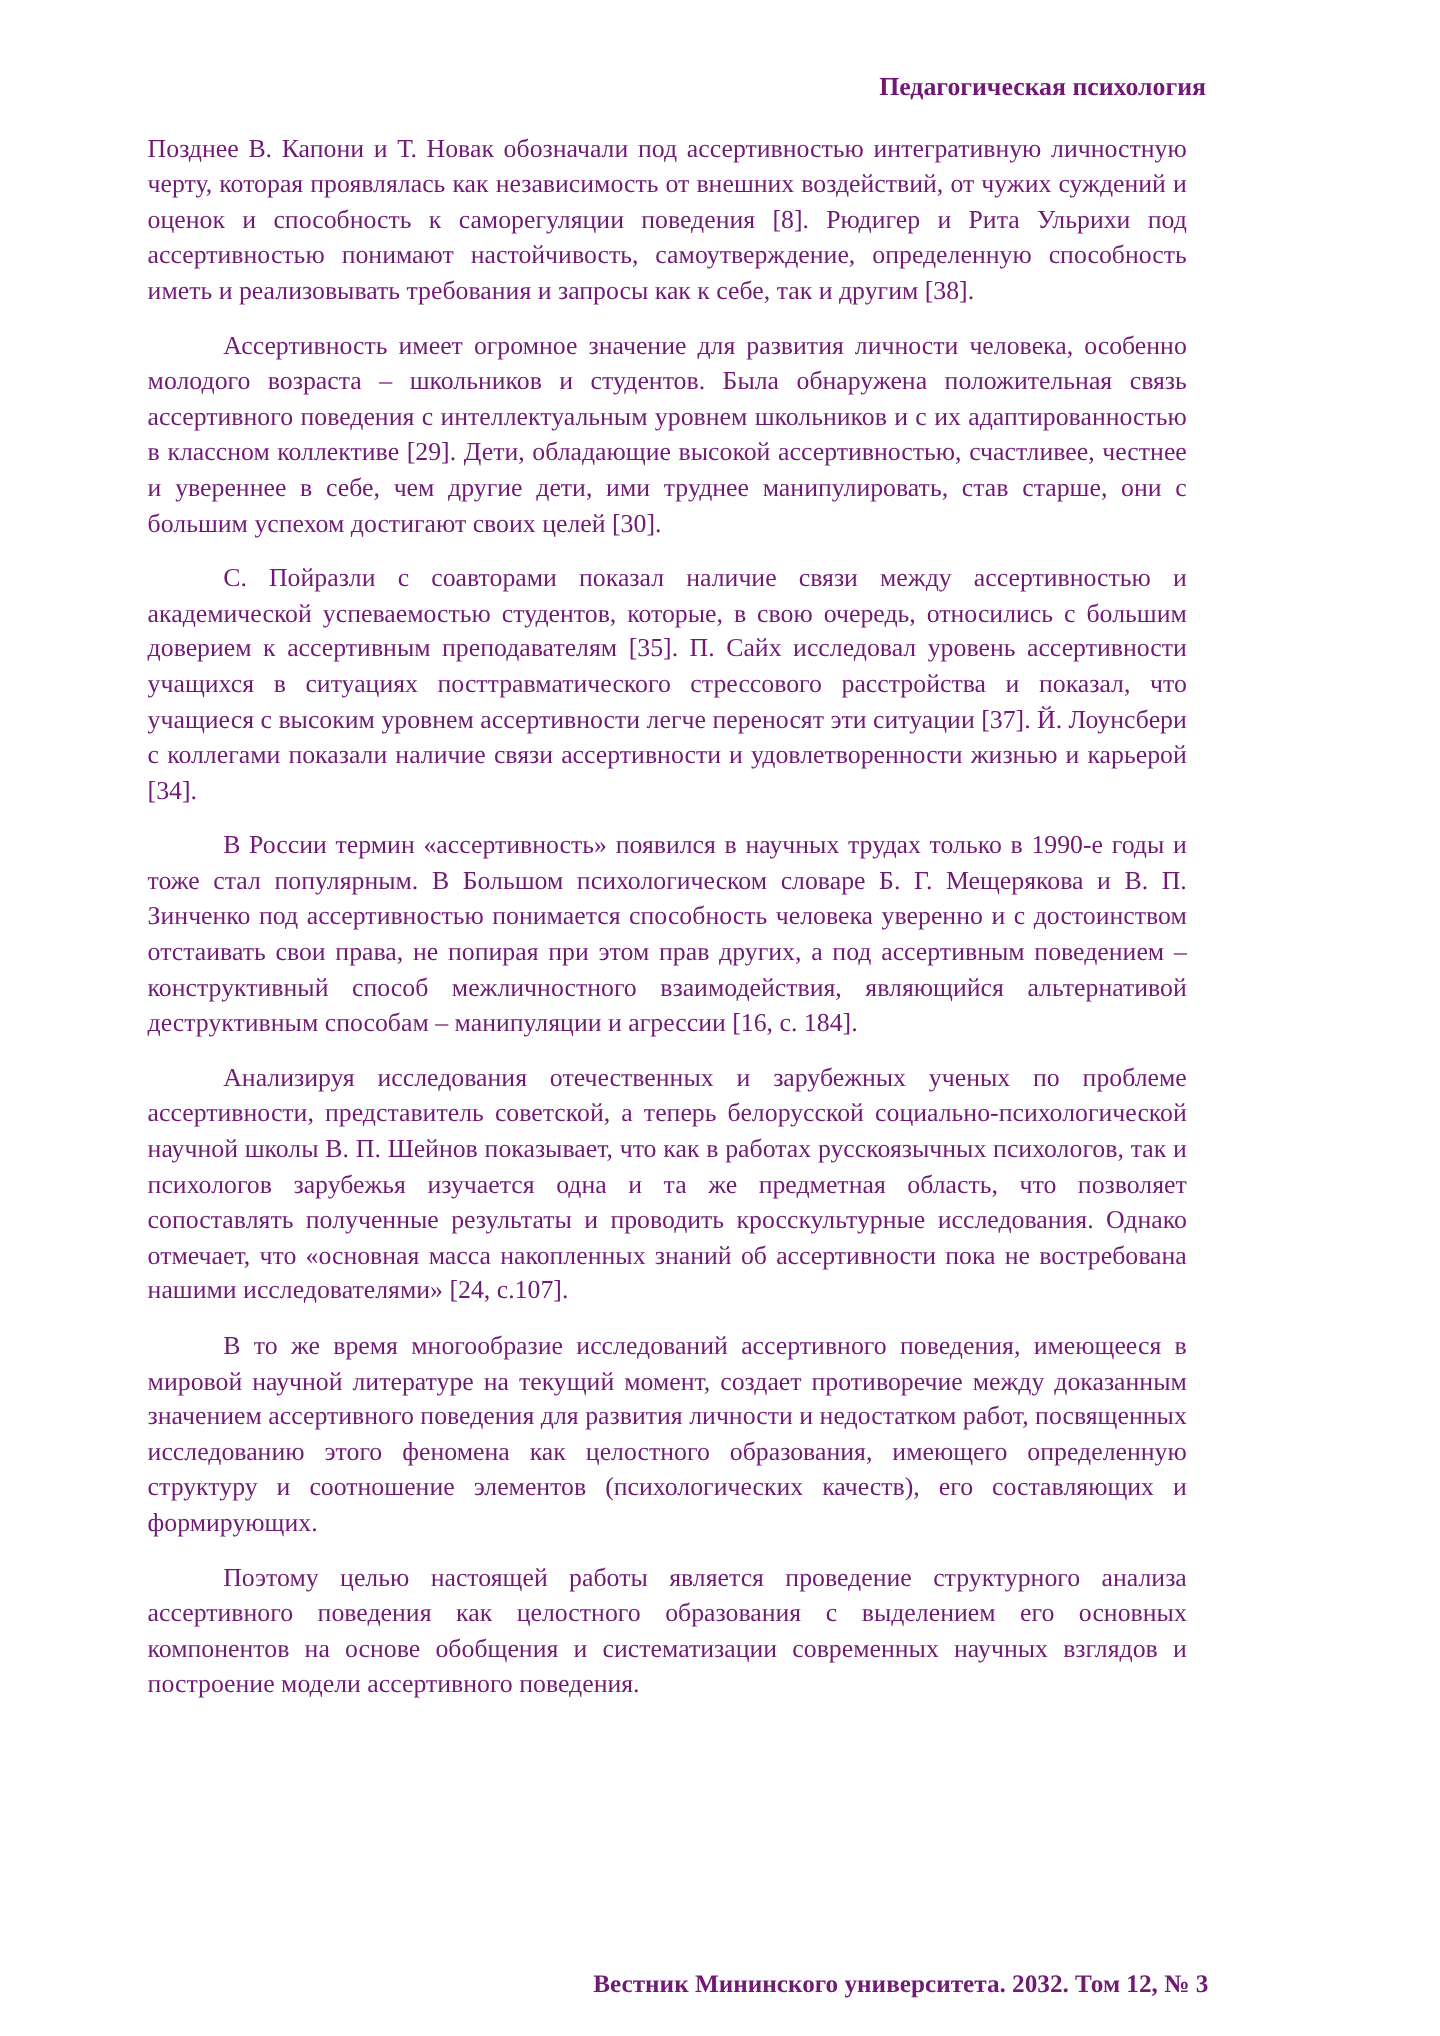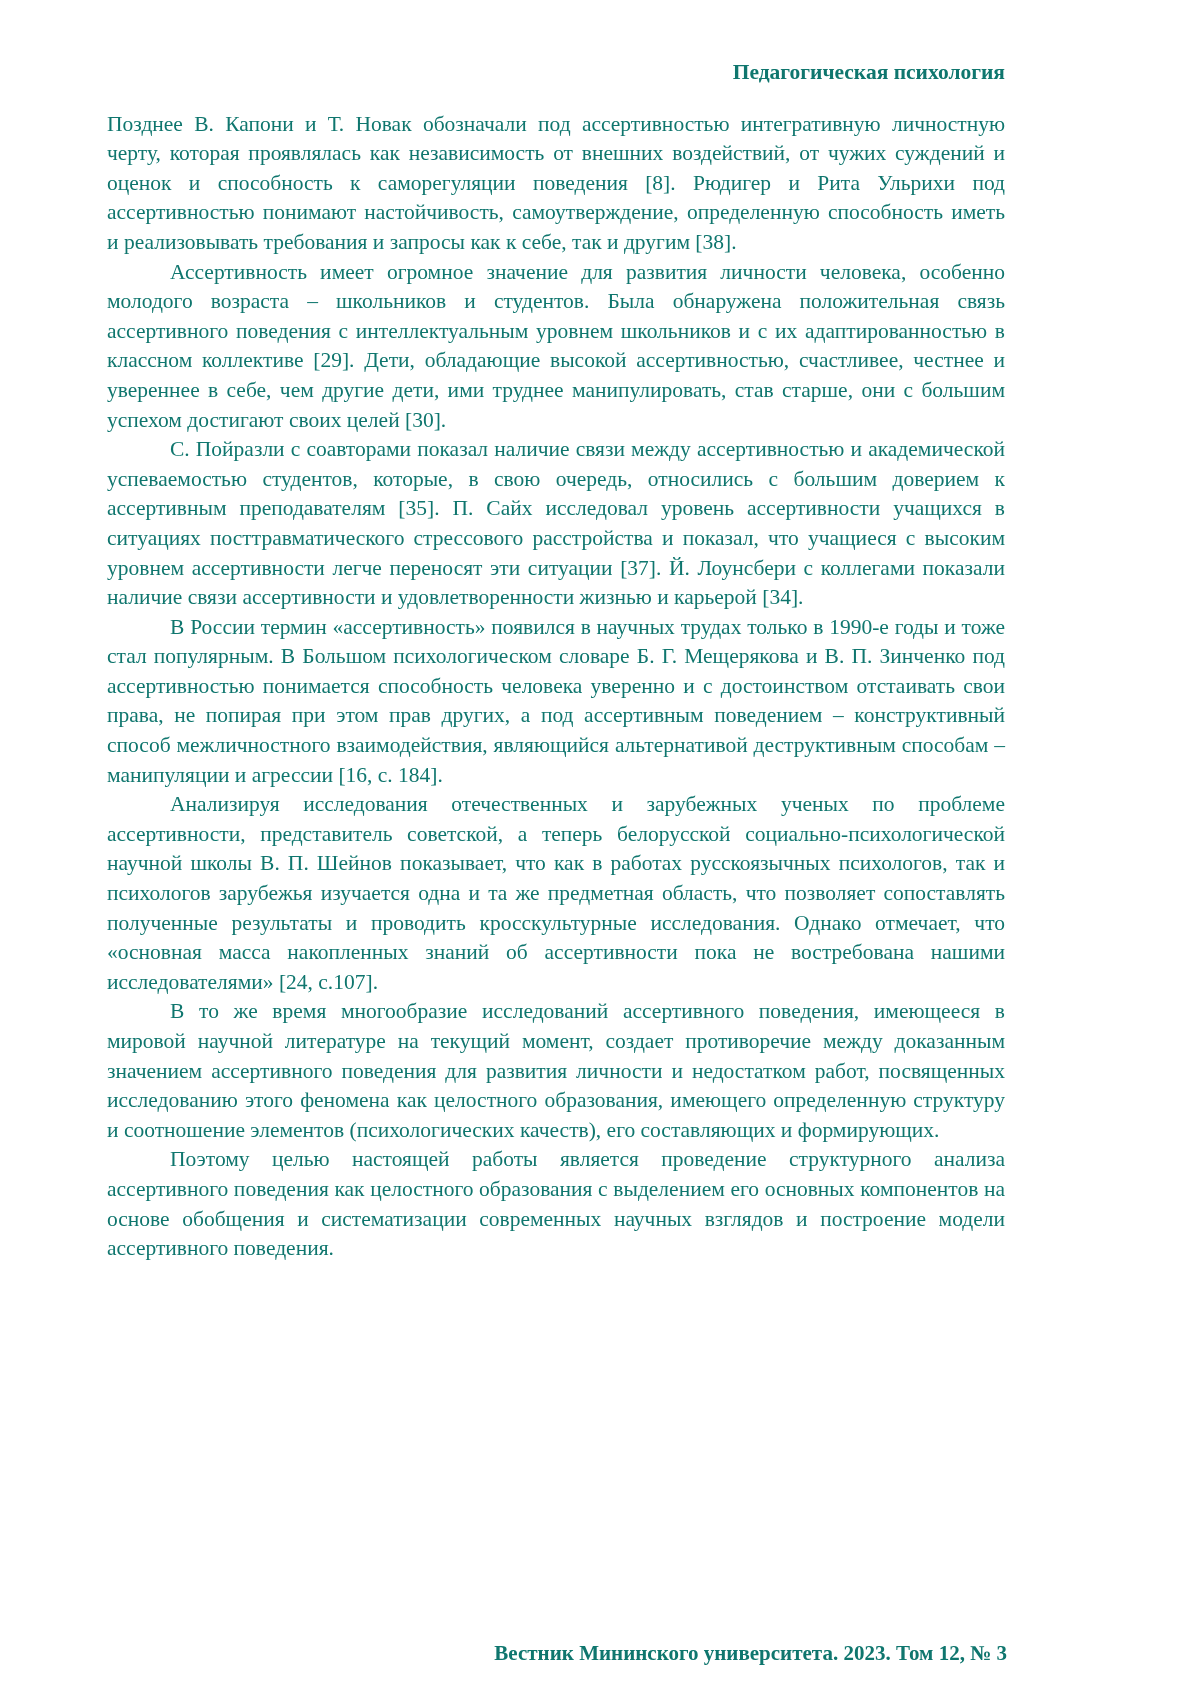--- a/index.html
+++ b/index.html
@@ -10,29 +10,29 @@
   .page {
     position: relative;
     width: 1200px;
     height: 1697px;
     background: #ffffff;
     box-sizing: border-box;
     padding: 58px 195px 0 107px;
     font-family: "Liberation Serif", "DejaVu Serif", serif;
     font-size: 21.5px;
     line-height: 29.6px;
-    color: #0f766e;
+    color: #701a75;
   }
   .running-head {
     text-align: right;
     font-weight: bold;
     margin: 0 0 22px 0;
   }
   .body-text p {
-    margin: 0;
+    margin: 16px;
     text-align: justify;
     text-indent: 63px;
     hyphens: none;
     font-family: Liberation Serif, serif;
   }
   .body-text p.no-indent {
     text-indent: 0;
   }
   .section-heading {
     font-size: 21.5px;
@@ -63,15 +63,15 @@
     <p>Ассертивность имеет огромное значение для развития личности человека, особенно молодого возраста – школьников и студентов. Была обнаружена положительная связь ассертивного поведения с интеллектуальным уровнем школьников и с их адаптированностью в классном коллективе [29]. Дети, обладающие высокой ассертивностью, счастливее, честнее и увереннее в себе, чем другие дети, ими труднее манипулировать, став старше, они с большим успехом достигают своих целей [30].</p>
     <p>С. Пойразли с соавторами показал наличие связи между ассертивностью и академической успеваемостью студентов, которые, в свою очередь, относились с большим доверием к ассертивным преподавателям [35]. П. Сайх исследовал уровень ассертивности учащихся в ситуациях посттравматического стрессового расстройства и показал, что учащиеся с высоким уровнем ассертивности легче переносят эти ситуации [37]. Й. Лоунсбери с коллегами показали наличие связи ассертивности и удовлетворенности жизнью и карьерой [34].</p>
     <p>В России термин «ассертивность» появился в научных трудах только в 1990-е годы и тоже стал популярным. В Большом психологическом словаре Б. Г. Мещерякова и В. П. Зинченко под ассертивностью понимается способность человека уверенно и с достоинством отстаивать свои права, не попирая при этом прав других, а под ассертивным поведением – конструктивный способ межличностного взаимодействия, являющийся альтернативой деструктивным способам – манипуляции и агрессии [16, с. 184].</p>
     <p>Анализируя исследования отечественных и зарубежных ученых по проблеме ассертивности, представитель советской, а теперь белорусской социально-психологической научной школы В. П. Шейнов показывает, что как в работах русскоязычных психологов, так и психологов зарубежья изучается одна и та же предметная область, что позволяет сопоставлять полученные результаты и проводить кросскультурные исследования. Однако отмечает, что «основная масса накопленных знаний об ассертивности пока не востребована нашими исследователями» [24, с.107].</p>
     <p>В то же время многообразие исследований ассертивного поведения, имеющееся в мировой научной литературе на текущий момент, создает противоречие между доказанным значением ассертивного поведения для развития личности и недостатком работ, посвященных исследованию этого феномена как целостного образования, имеющего определенную структуру и соотношение элементов (психологических качеств), его составляющих и формирующих.</p>
     <p>Поэтому целью настоящей работы является проведение структурного анализа ассертивного поведения как целостного образования с выделением его основных компонентов на основе обобщения и систематизации современных научных взглядов и построение модели ассертивного поведения.</p>
 
 
   </div>
 
-  <div class="page-footer">Вестник Мининского университета. 2023. Том 12, № 3</div>
+  <div class="page-footer">Вестник Мининского университета. 2032. Том 12, № 3</div>
 
 </div>
 
 </body></html>

